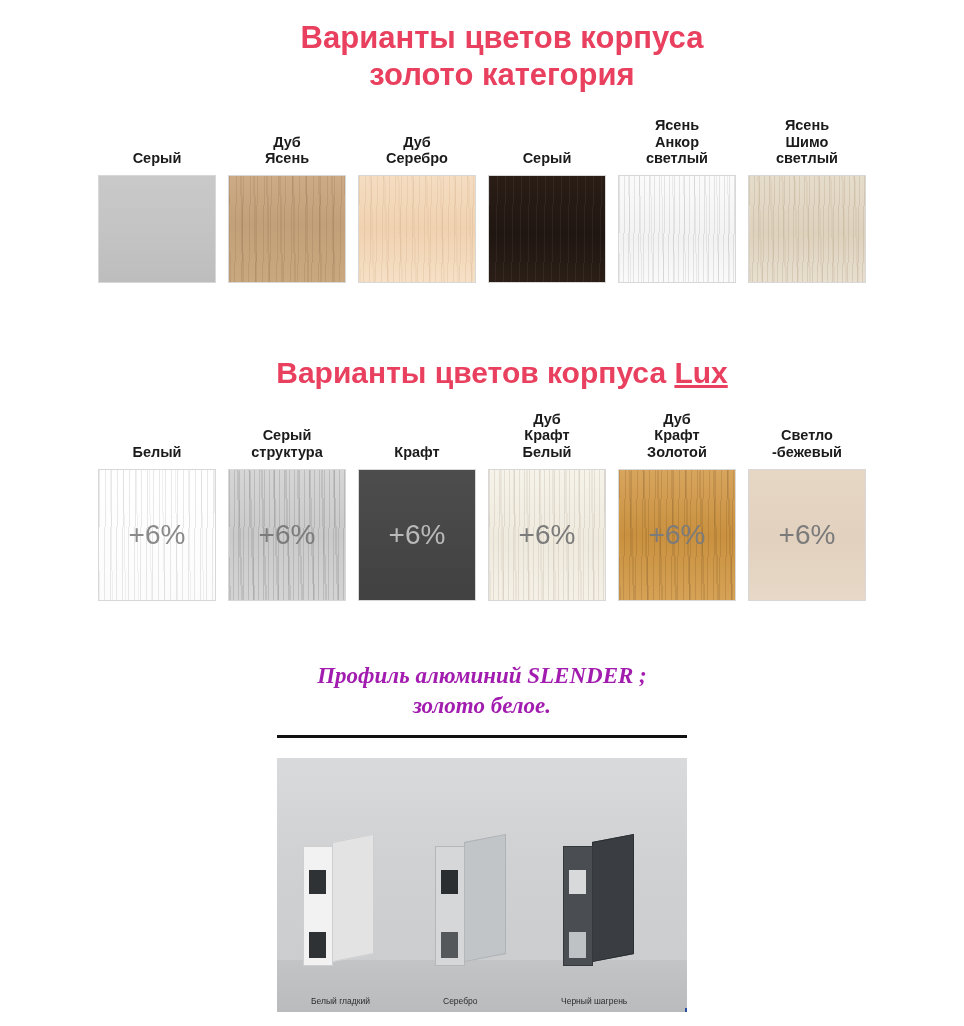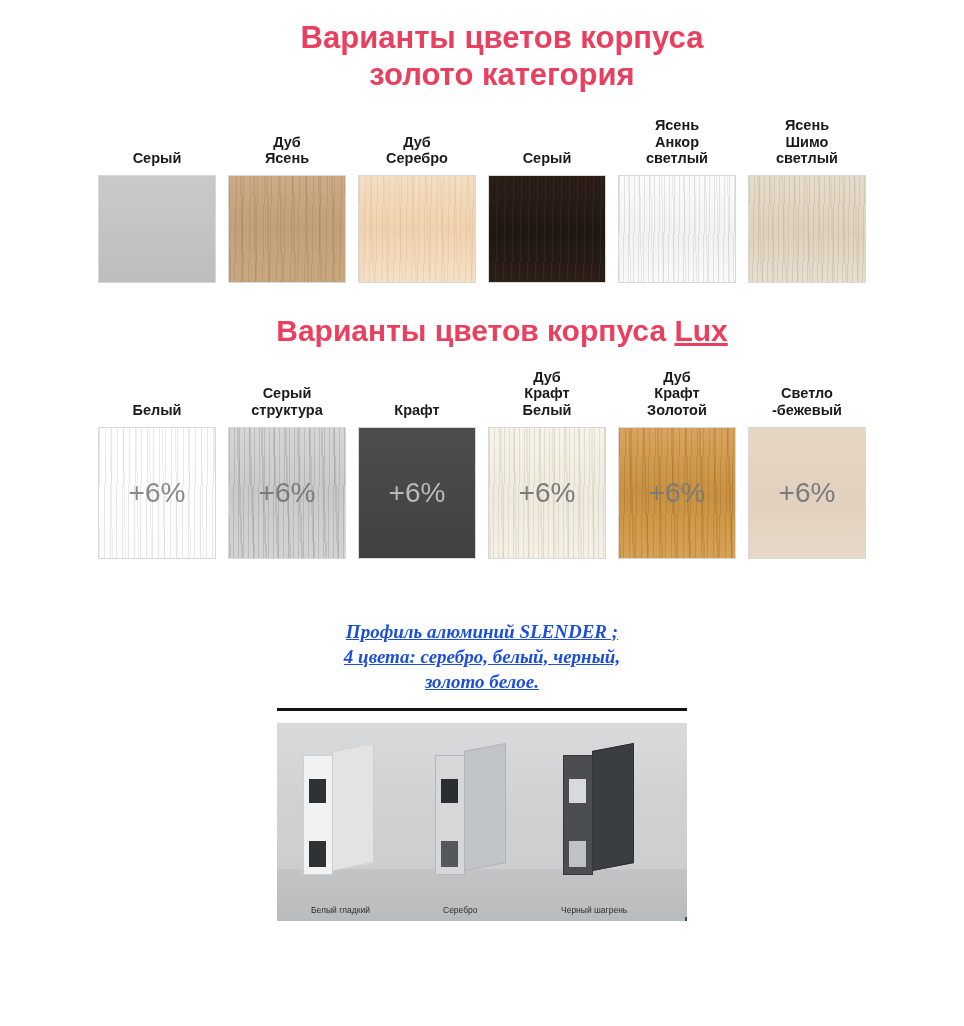--- a/index.html
+++ b/index.html
@@ -162,35 +162,34 @@
 
   
   .profile-block {
     margin-top: 60px;
     text-align: center;
   }
   .profile-caption {
     font-family: "Liberation Serif", serif;
     font-style: italic;
     font-weight: bold;
-    font-size: 19px;
+    font-size: 23px;
     line-height: 1.32;
-    color: #1d4ed8;
-    text-decoration: underline;
+    color: #a21caf;
   }
   .profile-rule {
     width: 410px;
     height: 3px;
     background: #111;
     margin: 14px auto 0 auto;
   }
   .profile-photo {
     width: 410px;
-    height: 198px;
-    margin: 12px auto 0 auto;
+    height: 254px;
+    margin: 20px auto 0 auto;
     position: relative;
     background: linear-gradient(180deg,#d9dadc 0%,#cfd1d3 40%,#c9cbcd 100%);
     overflow: hidden;
   }
   .profile-photo .floor {
     position: absolute;
     left: 0; right: 0; bottom: 0;
     height: 52px;
     background: linear-gradient(180deg,#c2c4c6 0%,#b9bbbd 100%);
   }
@@ -325,21 +324,21 @@
           <span style="display:block">Ясень</span>
           <span style="display:block">Шимо</span>
           <span style="display:block">светлый</span>
         </span>
       </div>
       <div class="chip tex-ash-shimo"></div>
     </div>
 
   </div>
 
-  <div class="heading heading-lux" style="margin-top:24px;">
+  <div class="heading heading-lux" style="margin-top:66px;">
     <div>
       <span>Варианты цветов корпуса </span><span class="underline-word">Lux</span>
     </div>
   </div>
 
   <div class="swatch-row lux">
 
     <div class="swatch">
       <div class="swatch-label">
         <span>
@@ -410,21 +409,20 @@
       <div class="chip big tex-light-beige">
         <div class="chip-pct">+6%</div>
       </div>
     </div>
 
   </div>
 
   <div class="profile-block">
     <div class="profile-caption">
       <div>Профиль алюминий SLENDER ;</div>
-      <div>4 цвета: серебро, белый, черный,</div>
       <div>золото белое.</div>
     </div>
 
     <div class="profile-rule"></div>
 
     <div class="profile-photo">
       <div class="floor"></div>
 
       <div class="prof p1">
         <div class="side"></div>

